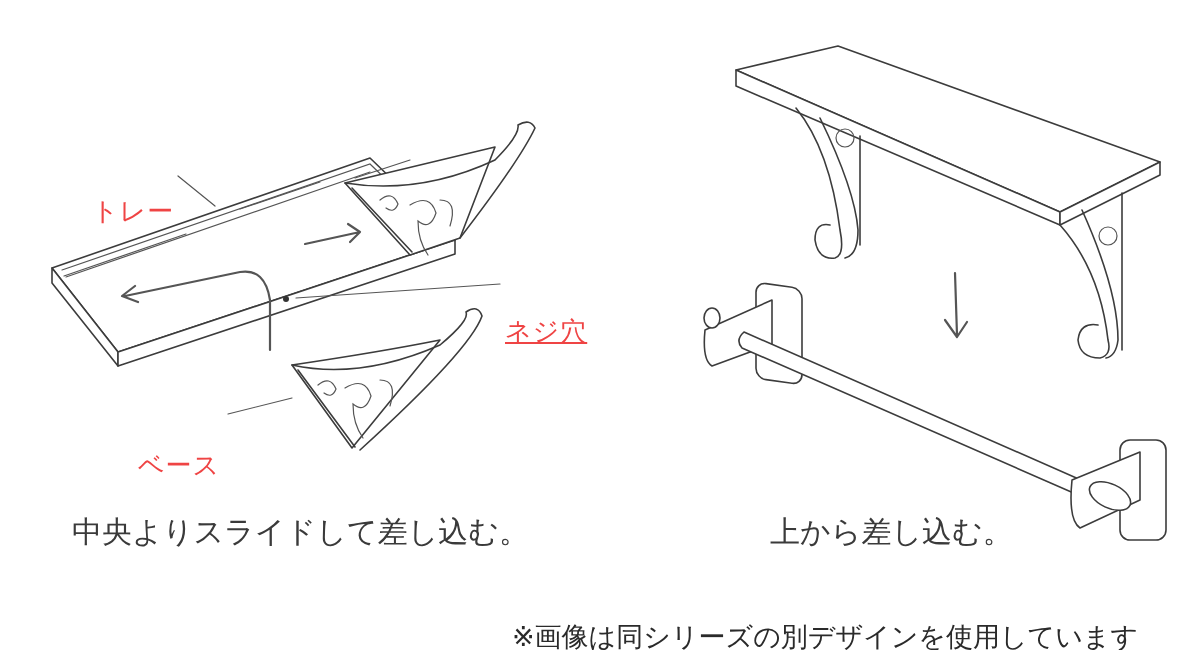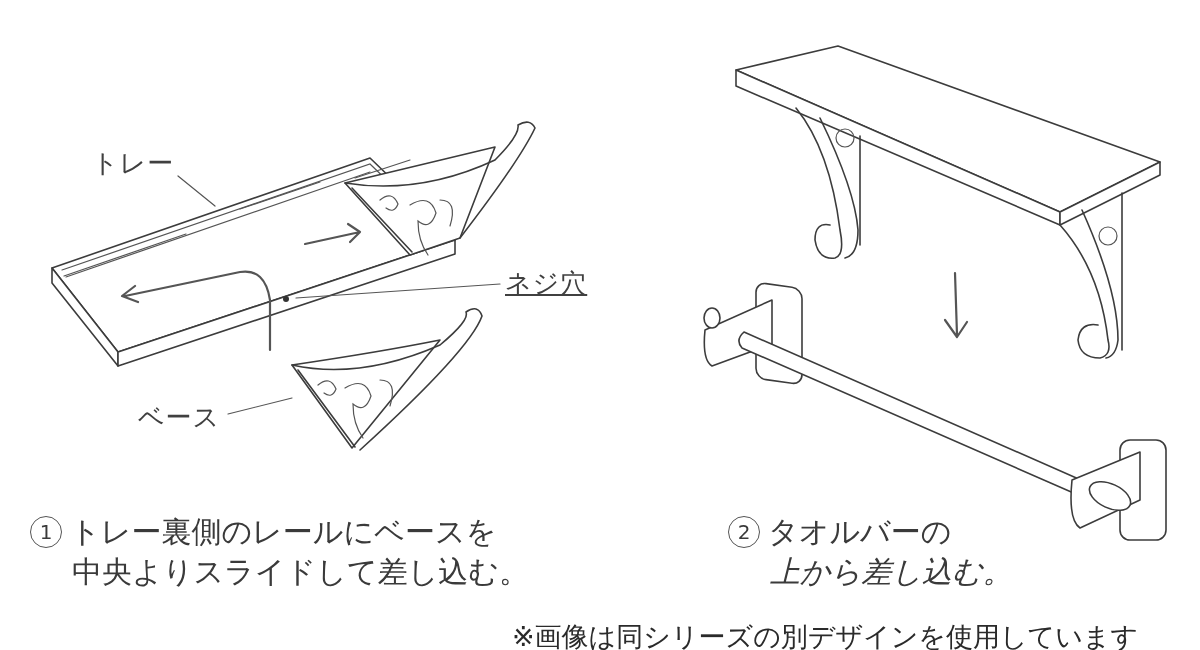--- a/index.html
+++ b/index.html
@@ -3,21 +3,21 @@
 <meta charset="utf-8">
 <style>
   html, body { margin: 0; padding: 0; background: #ffffff; }
   body { width: 1200px; height: 650px; position: relative; overflow: hidden;
          font-family: "DejaVu Sans", "Liberation Sans", sans-serif; color: #3a3a3a; }
   #art { position: absolute; left: 0; top: 0; width: 1200px; height: 650px; }
   .ln { fill: none; stroke: #3c3c3c; stroke-width: 1.6; stroke-linejoin: round; stroke-linecap: round; }
   .ln-thin { fill: none; stroke: #555; stroke-width: 1.2; stroke-linecap: round; }
   .fill-w { fill: #ffffff; stroke: #3c3c3c; stroke-width: 1.6; stroke-linejoin: round; }
   .arrow { fill: none; stroke: #555; stroke-width: 2.2; stroke-linecap: round; stroke-linejoin: round; }
-  .label { position: absolute; font-size: 26px; color: #404040; letter-spacing: 1px; white-space: nowrap; }
+  .label { position: absolute; font-size: 26px; color: #ef4444; letter-spacing: 1px; white-space: nowrap; margin-top: 48px; }
   .step { position: absolute; font-size: 30px; color: #3a3a3a; white-space: nowrap; line-height: 40px; }
   .step .num { display: inline-block; width: 30px; height: 30px; border: 1.5px solid #555; border-radius: 50%;
                font-size: 20px; line-height: 30px; text-align: center; margin-right: 8px; vertical-align: 3px; }
   .note { position: absolute; font-size: 27px; color: #2a2a2a; white-space: nowrap; }
 </style>
 </head>
 <body>
 
 <svg id="art" viewBox="0 0 1200 650" xmlns="http://www.w3.org/2000/svg">
 
@@ -96,22 +96,20 @@
     <path class="fill-w" d="M 1072 480 L 1140 452 L 1140 500 L 1080 528 Q 1068 520 1072 480 Z"></path>
     <ellipse class="fill-w" cx="1110" cy="496" rx="22" ry="12" transform="rotate(25 1110 496)"></ellipse>
   </g>
 </svg>
 
 <div class="label" style="left:92px; top:146px;">トレー</div>
 <div class="label" style="left:505px; top:266px;text-decoration:underline;">ネジ穴</div>
 <div class="label" style="left:138px; top:400px;">ベース</div>
 
 <div class="step" style="left:30px; top:512px;">
-  <div><span class="num">1</span><span>トレー裏側のレールにベースを</span></div>
   <div style="padding-left:42px;font-family:Liberation Serif, serif;"><span>中央よりスライドして差し込む。</span></div>
 </div>
 
 <div class="step" style="left:728px; top:512px;">
-  <div><span class="num">2</span><span>タオルバーの</span></div>
-  <div style="padding-left:42px;font-style:italic;"><span>上から差し込む。</span></div>
+  <div style="padding-left:42px;"><span>上から差し込む。</span></div>
 </div>
 
 <div class="note" style="left:512px; top:612px;margin-top:7px;">※画像は同シリーズの別デザインを使用しています</div>
 
 </body></html>

